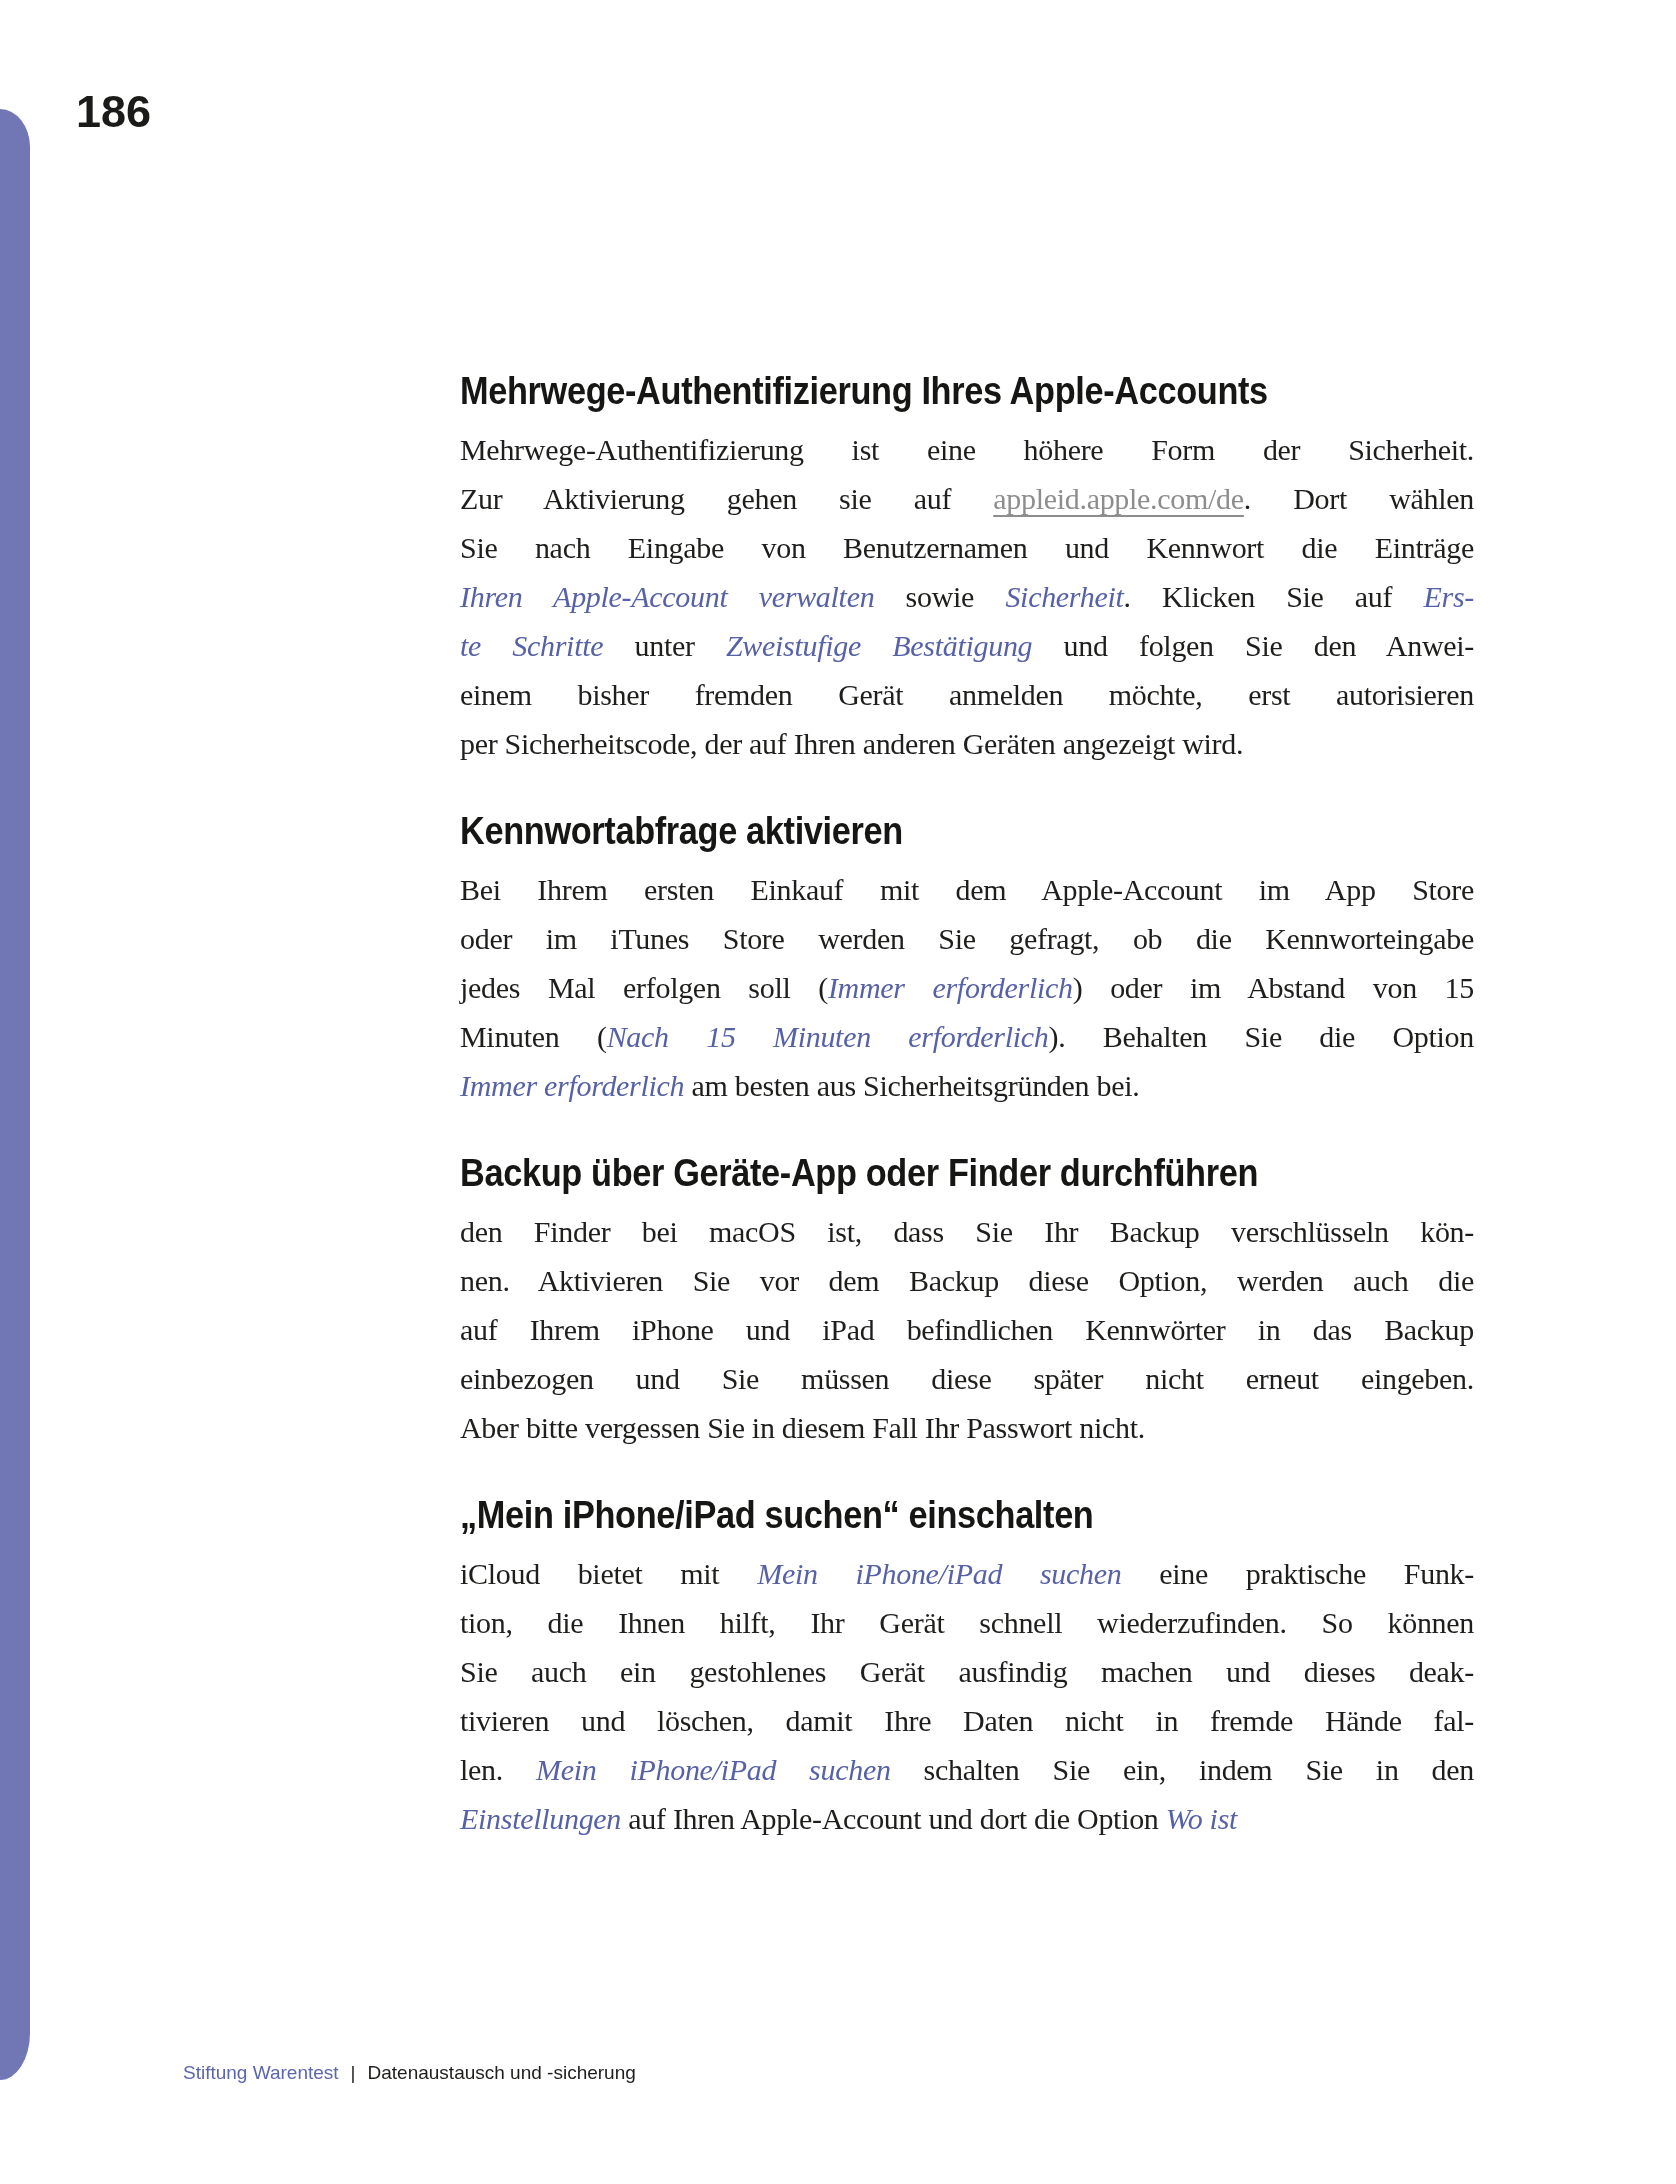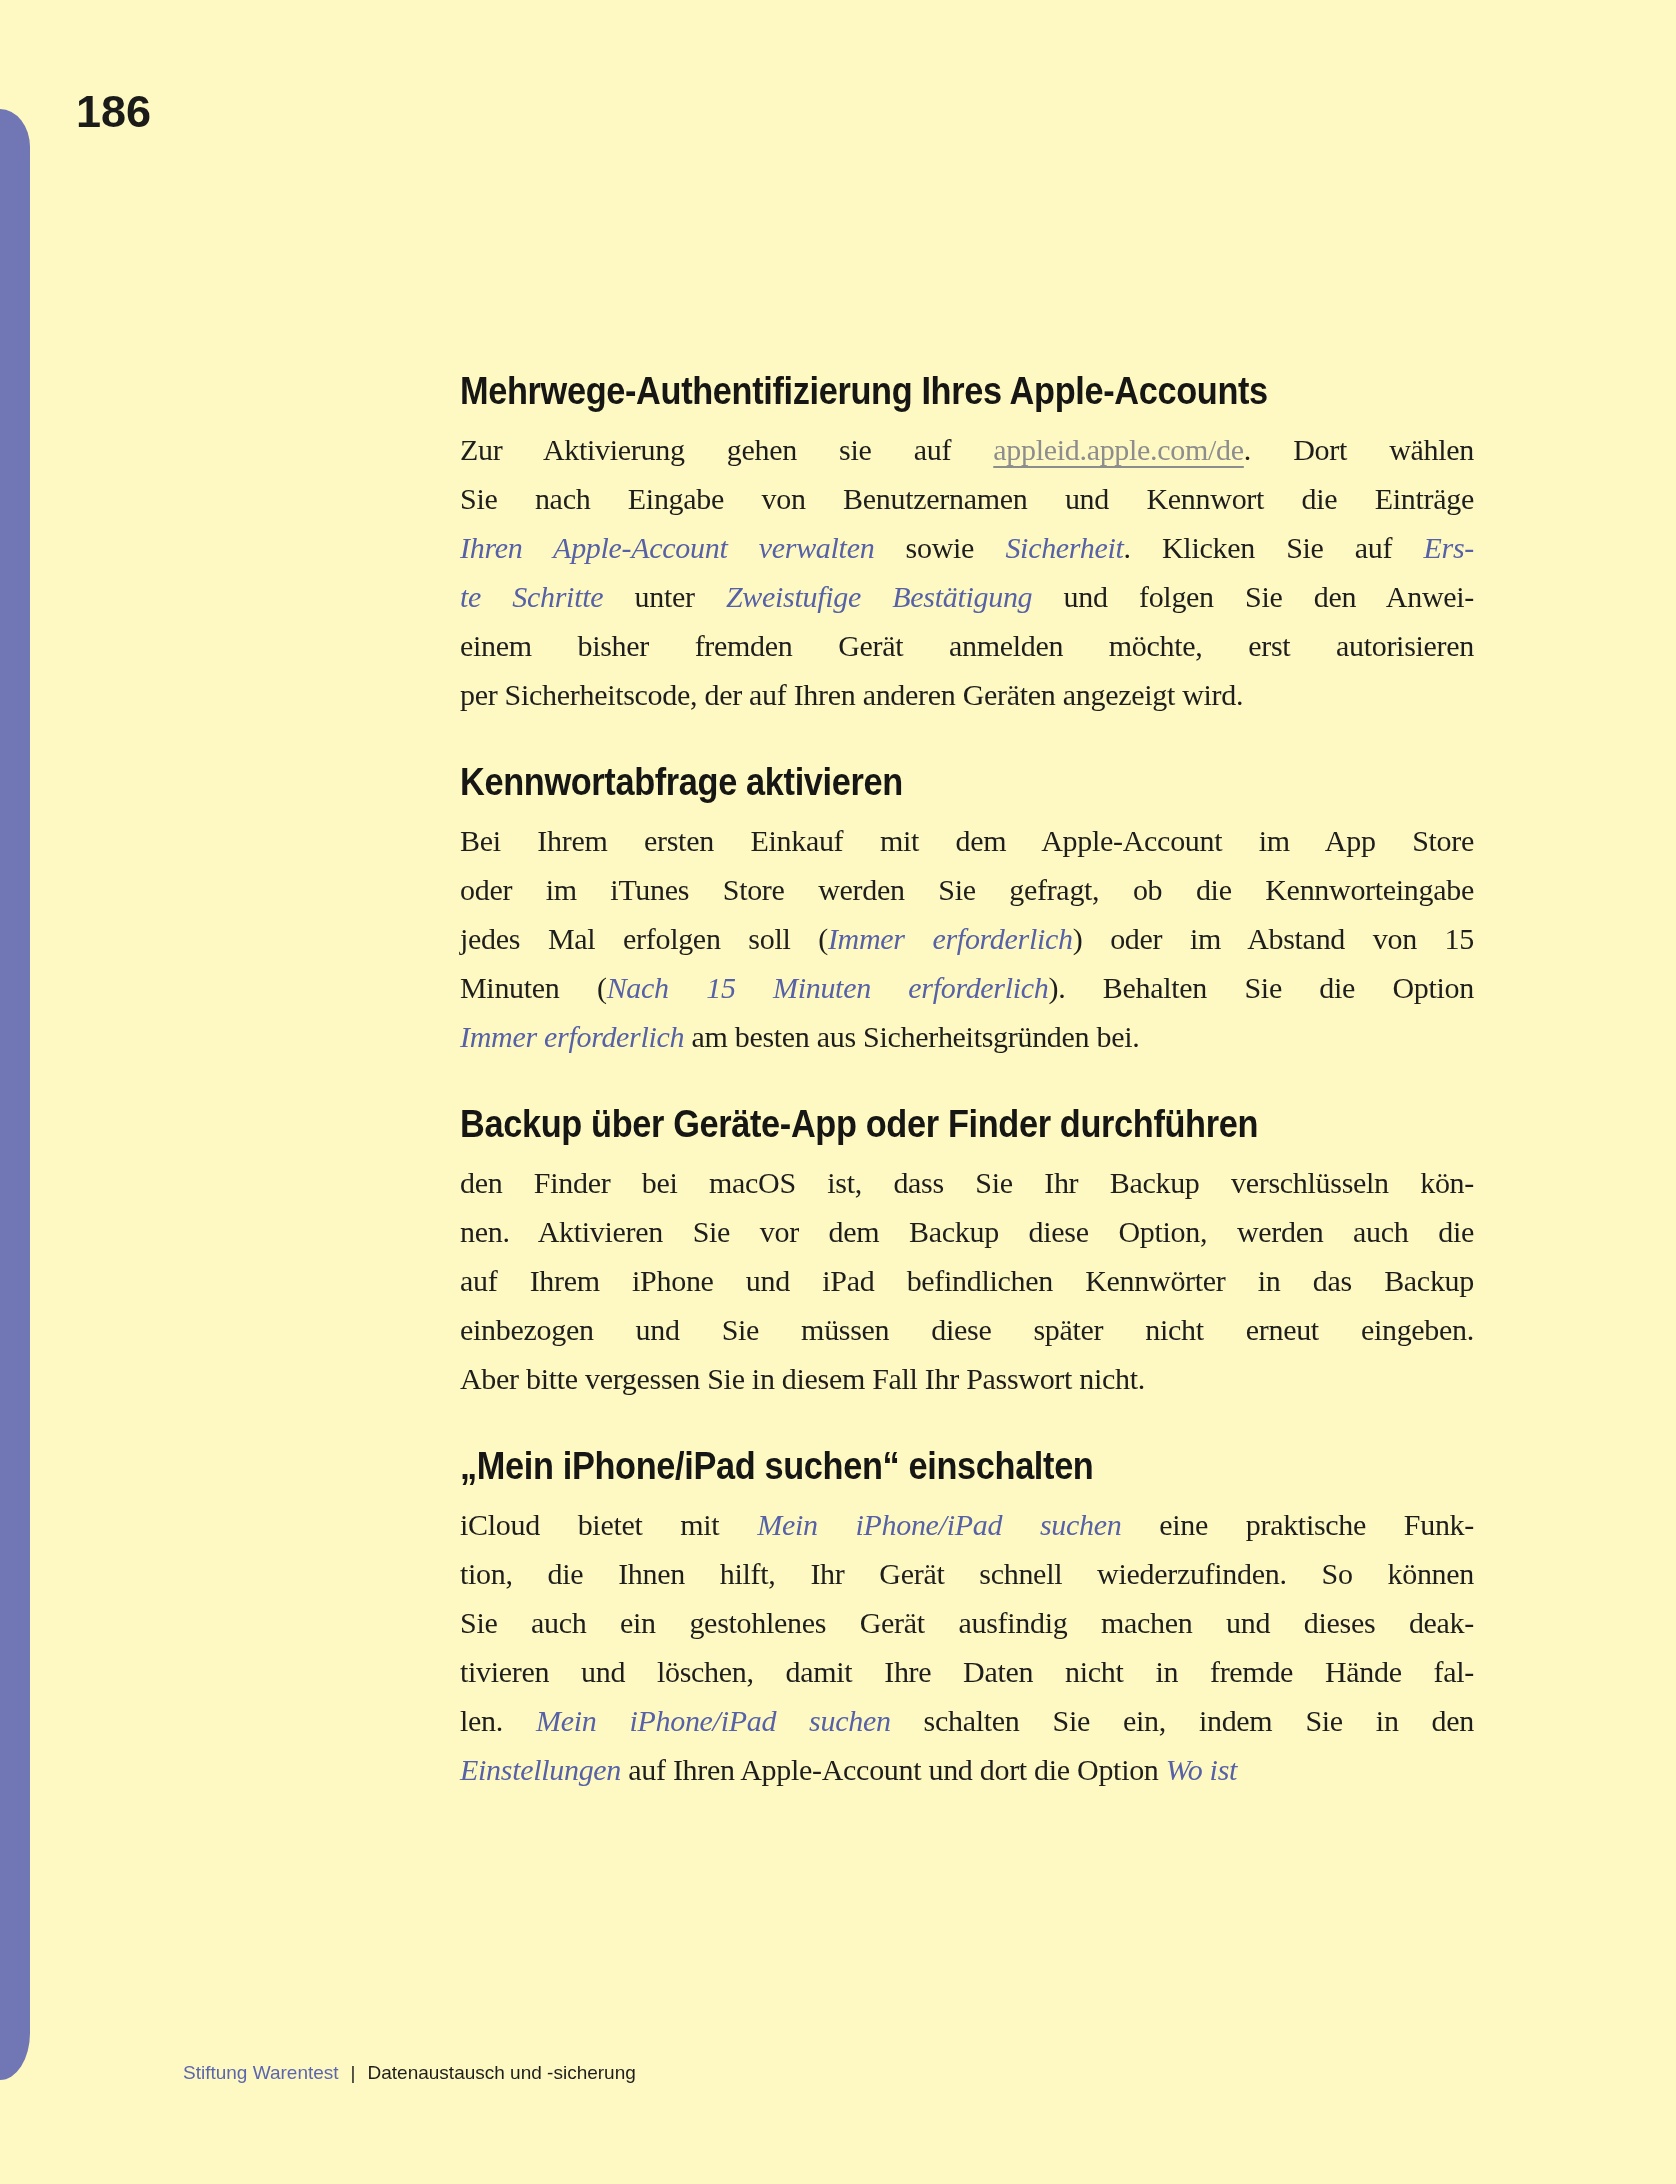--- a/index.html
+++ b/index.html
@@ -2,21 +2,21 @@
 <html style="font-size:13.8px"><head>
 <meta charset="utf-8">
 <style>
   html, body { margin: 0; padding: 0; }
   body { background: #e8e8e8; }
 
   .page {
     position: relative;
     width: 1677px;
     height: 2185px;
-    background: #fef9c3;
+    background: #ffffff;
     overflow: hidden;
     font-family: "Liberation Serif", serif;
     color: var(--text-color, #1e1e1c);
   }
 
   
   .side-tab {
     position: absolute;
     left: 0;
     top: 109px;
@@ -104,20 +104,21 @@
 <div class="page" style="--tab-color: #7176b5; --italic-color: #5661a7; --link-color: #8d8d8d; --footer-brand-color: #5c66ad; --text-color: #1e1e1c;">
 
   <div class="side-tab"></div>
 
   <div class="page-number">186</div>
 
   <div class="content" id="content">
       <section>
         <h2 class="heading">Mehrwege-Authentifizierung Ihres Apple-Accounts</h2>
         <div class="para">
+          <div class="line"><span class="seg">Mehrwege-Authentifizierung ist eine höhere Form der Sicherheit.</span></div>
           <div class="line"><span class="seg">Zur Aktivierung gehen sie auf </span><span class="seg link">appleid.apple.com/de</span><span class="seg">. Dort wählen</span></div>
           <div class="line"><span class="seg">Sie nach Eingabe von Benutzernamen und Kennwort die Einträge</span></div>
           <div class="line"><span class="seg i">Ihren Apple-Account verwalten</span><span class="seg"> sowie </span><span class="seg i">Sicherheit</span><span class="seg">. Klicken Sie auf </span><span class="seg i">Ers-</span></div>
           <div class="line"><span class="seg i">te Schritte</span><span class="seg"> unter </span><span class="seg i">Zweistufige Bestätigung</span><span class="seg"> und folgen Sie den Anwei-</span></div>
           <div class="line"><span class="seg">einem bisher fremden Gerät anmelden möchte, erst autorisieren</span></div>
           <div class="line"><span class="seg">per Sicherheitscode, der auf Ihren anderen Geräten angezeigt wird.</span></div>
         </div>
       </section>
       <section>
         <h2 class="heading">Kennwortabfrage aktivieren</h2>

